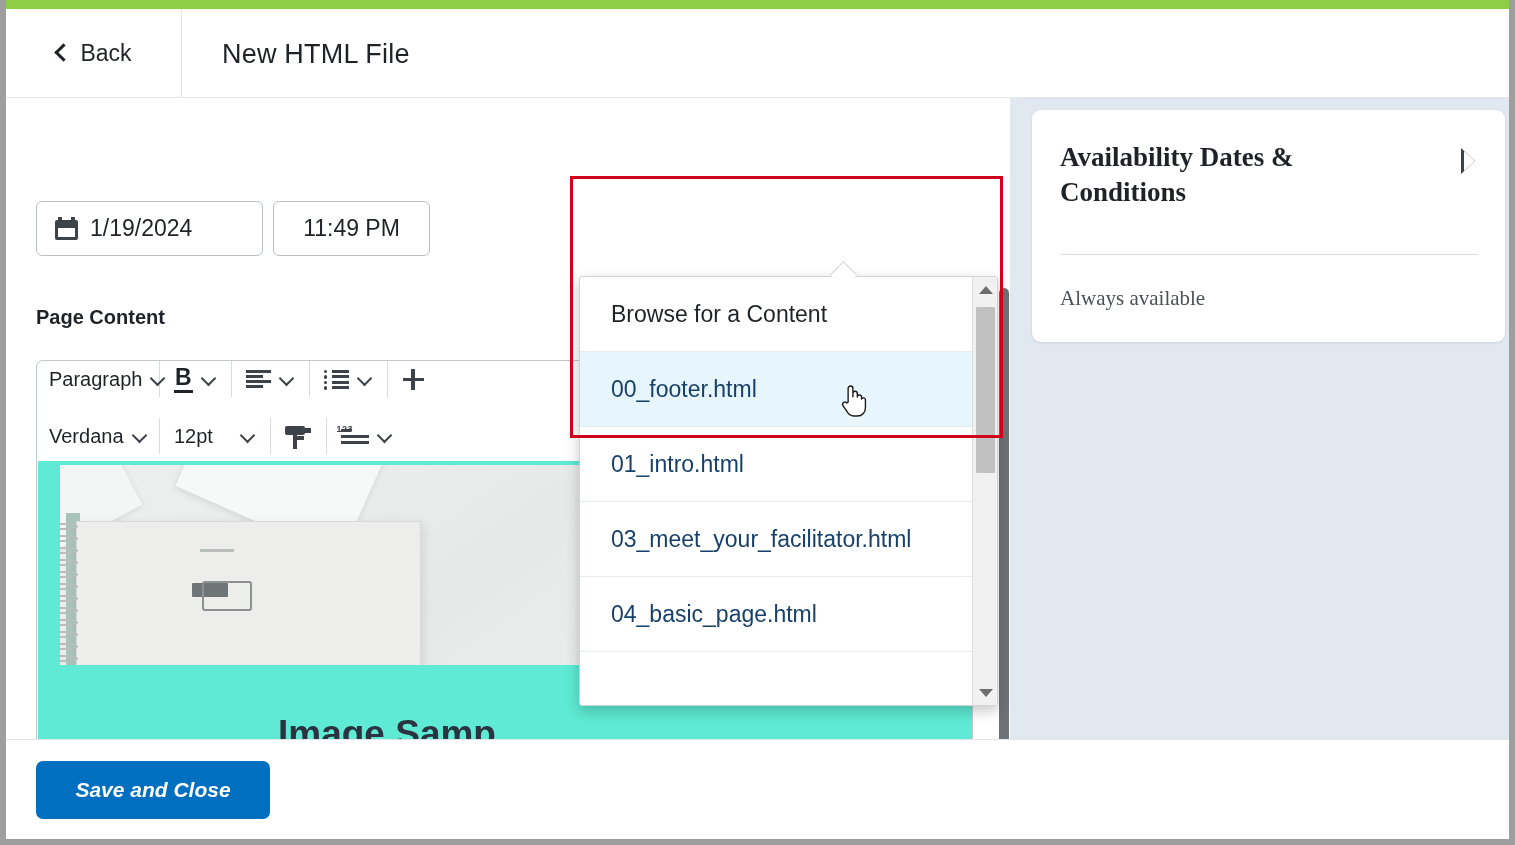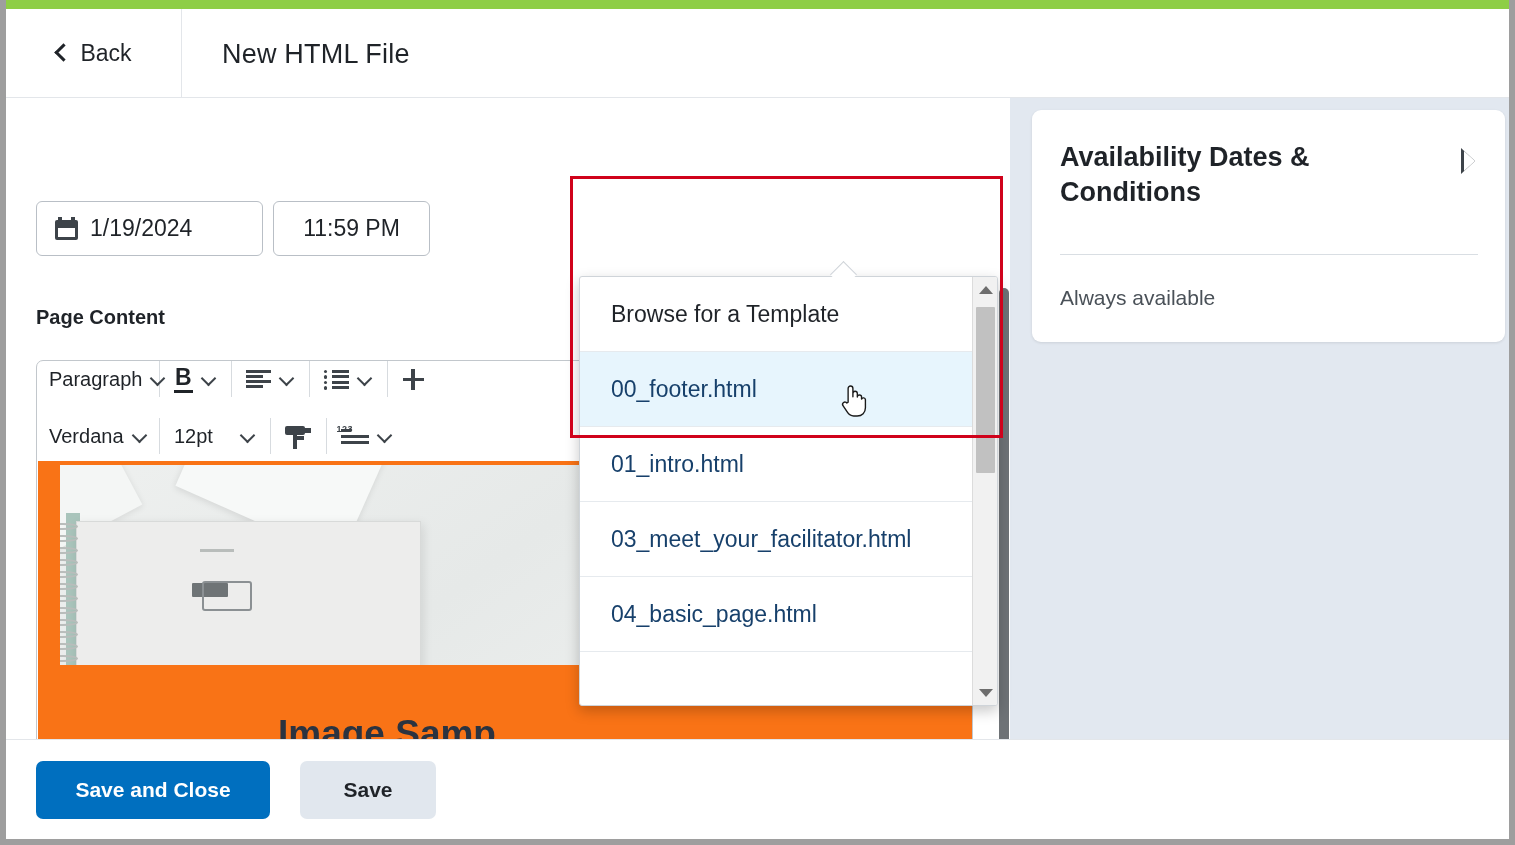--- a/index.html
+++ b/index.html
@@ -191,21 +191,21 @@
   
   .ic-ol { width: 28px; height: 20px; position: relative; }
   .ic-ol .n { position:absolute; right:16px; top:-2px; font-size:9px; font-weight:bold; color:#3d4349; letter-spacing:.5px;}
   .ic-ol i { position:absolute; left:0; background:#3d4349; height:3px; display:block;}
   .ic-ol i:nth-of-type(1){ top:3px; width:10px;}
   .ic-ol i:nth-of-type(2){ top:9px; width:28px;}
   .ic-ol i:nth-of-type(3){ top:15px; width:28px;}
   
   #editor-content {
     position: absolute; left: 1px; top: 100px; width: 935px; height: 346px;
-    background: #f97316; overflow: hidden;
+    background: #5eead4; overflow: hidden;
   }
   #hero-photo {
     position: absolute; left: 22px; top: 4px;
     width: 912px; height: 200px;
     background: linear-gradient(145deg,#eef0ef 0%, #e6e9e8 48%, #f0f2f1 100%);
     overflow: hidden;
   }
   .ph-sheet1 {
     position:absolute; left:130px; top:-48px; width:180px; height:110px;
     background:#f7f9f8; transform:rotate(24deg); box-shadow:0 2px 7px rgba(0,0,0,.10);
@@ -309,20 +309,21 @@
   #page-thumb {
     position: absolute; left: 1px; top: 190px; width: 10px; height: 530px;
     background: #6e7276; border-radius: 5px; cursor: pointer;
   }
   
   #avail-card {
     position: absolute; left: 22px; top: 12px;
     width: 473px; height: 232px;
     background: #ffffff; border-radius: 9px;
     box-shadow: 0 1px 3px rgba(0,0,0,.10);
+    font-family: Liberation Serif, serif;
   }
   #avail-title {
     position: absolute; left: 28px; top: 30px; width: 330px;
     font-size: 27px; font-weight: bold; color: #1f2328; line-height: 1.28;
   }
   #avail-expand {
     position: absolute; right: 26px; top: 38px; width: 22px; height: 26px; cursor: pointer;
   }
   #avail-expand::before {
     content:""; position:absolute; left:4px; top:0;
@@ -335,21 +336,21 @@
   #avail-divider {
     position: absolute; left: 28px; top: 144px; width: 418px; height: 1px; background: #d9dee3;
   }
   #avail-status {
     position: absolute; left: 28px; top: 176px;
     font-size: 21px; color: #4a5158;
   }
   
   #footer {
     position: absolute; left: 0; top: 739px; width: 1503px; height: 92px;
-    background: #ffffff; border-top: 1px solid #e3e6ea;
+    background: #ffffff; border-top: 1px solid #e3e6ea; font-style: italic;
   }
   .btn {
     position: absolute; top: 21px; height: 58px;
     border-radius: 7px; display: flex; align-items: center; justify-content: center;
     font-size: 21px; font-weight: bold; cursor: pointer;
   }
   #btn-save-close { left: 30px; width: 234px; background: #006fbf; color: #ffffff; }
   #btn-save { left: 294px; width: 136px; background: #e1e7ee; color: #1f2328; }
   #btn-cancel { left: 460px; width: 155px; background: #e1e7ee; color: #1f2328; }
   
@@ -388,21 +389,21 @@
       <span class="cal-icon">
         <span class="t1"></span>
             <span class="t2"></span>
             <span class="body"></span>
             <span class="win"></span>
       </span>
       <span>1/19/2024</span>
     </div>
 
     <div class="pill" id="time-pill">
-      <span>11:59 PM</span>
+      <span>11:49 PM</span>
     </div>
 
     <div id="page-content-label">Page Content</div>
 
     <div id="select-template-btn">
       <span id="select-template-label">Select Template</span>
       <span class="chev-down"></span>
     </div>
 
     <div id="editor">
@@ -519,40 +520,39 @@
     <div id="avail-card">
       <div id="avail-title">Availability Dates &amp; Conditions</div>
       <div id="avail-expand"></div>
       <div id="avail-divider"></div>
       <div id="avail-status">Always available</div>
     </div>
   </div>
 
   <div id="dd-caret"></div>
   <div id="dropdown">
-    <div class="dd-item">Browse for a Template</div>
+    <div class="dd-item">Browse for a Content</div>
     <div class="dd-item link hover">00_footer.html</div>
     <div class="dd-item link">01_intro.html</div>
     <div class="dd-item link">03_meet_your_facilitator.html</div>
     <div class="dd-item link">04_basic_page.html</div>
 
     <div id="dd-scroll">
       <div class="sb-arrow up">
             <span class="tri-up"></span>
           </div>
       <div id="dd-thumb"></div>
       <div class="sb-arrow down">
             <span class="tri-down"></span>
           </div>
     </div>
   </div>
 
   <div id="footer">
     <div class="btn" id="btn-save-close">Save and Close</div>
-    <div class="btn" id="btn-save">Save</div>
 
   </div>
 
   <div id="red-rect"></div>
 
   <svg id="cursor" viewBox="0 0 30 38">
     <path d="M11 22 L11 7 a2.6 2.6 0 0 1 5.2 0 L16.2 16 L16.2 12.4 a2.4 2.4 0 0 1 4.8 0 L21 16.4 a2.3 2.3 0 0 1 4.6 0 L25.6 18.6 a2.2 2.2 0 0 1 4.2 .6 L29.8 28 c0 5.2 -3.6 9 -9 9 L17 37 c-3.6 0 -5.2 -1.6 -7 -4.4 L5.6 26 a2.6 2.6 0 0 1 4.1 -3.2 Z" transform="translate(-2,-1) scale(0.92)" fill="#ffffff" stroke="#1a1a1a" stroke-width="1.5" stroke-linejoin="round"></path>
   </svg>
 
  </div>

